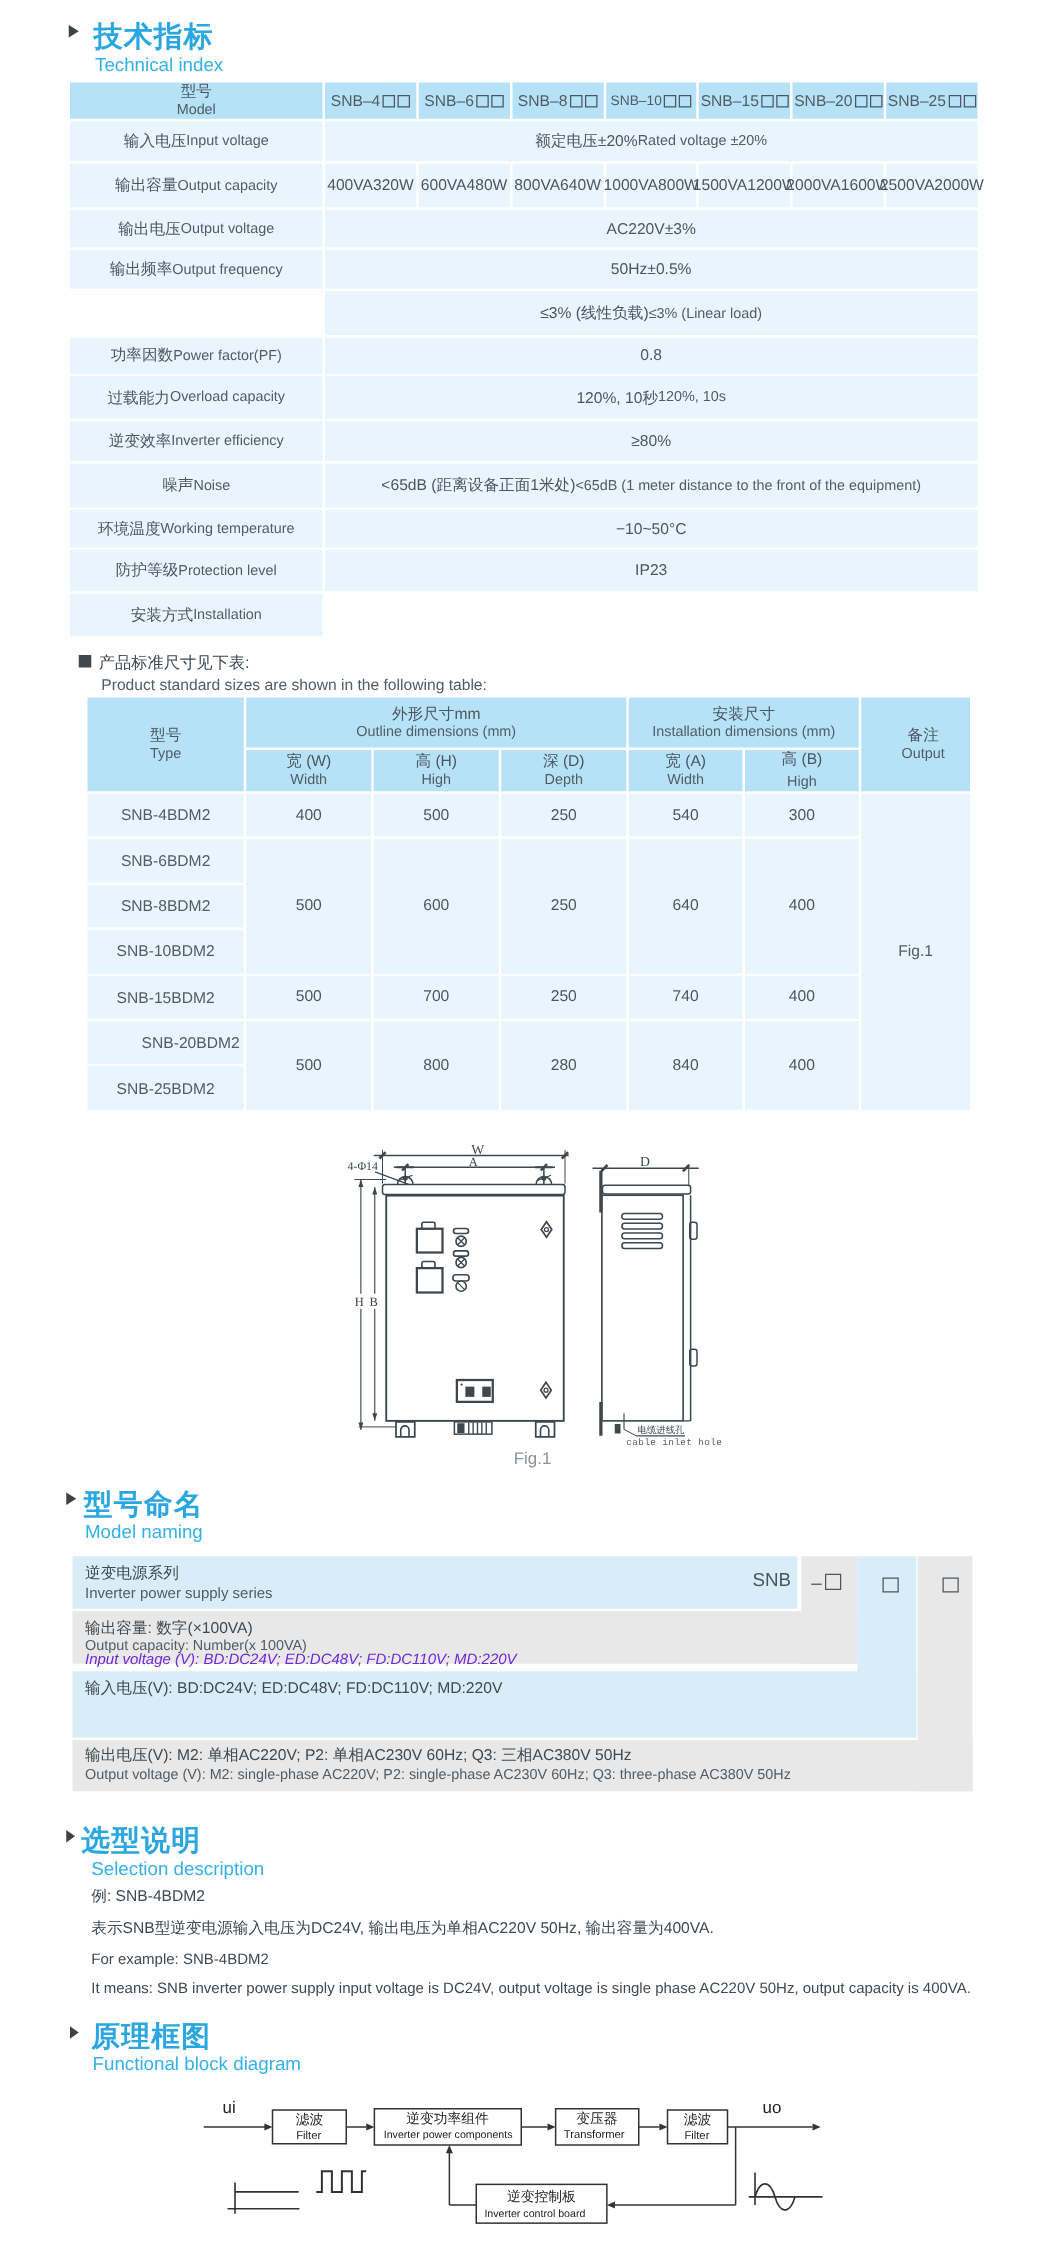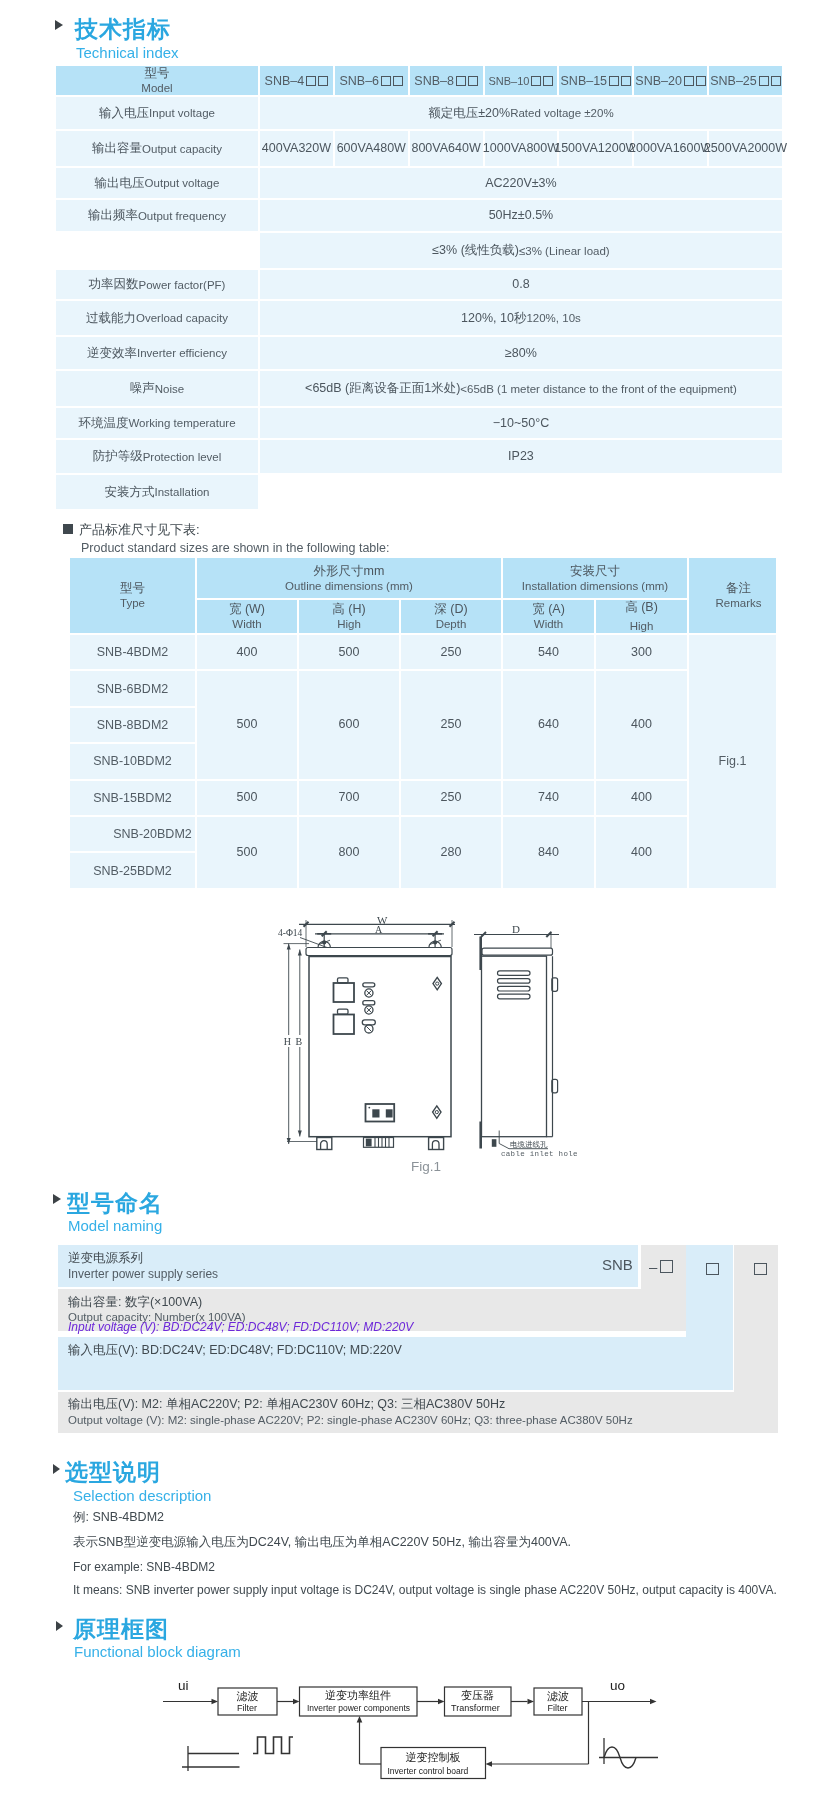--- a/index.html
+++ b/index.html
@@ -190,21 +190,21 @@
       <span class="en">Outline dimensions  (mm)</span>
     </div>
 
 <div class="hc" style="grid-row:1;grid-column:5/span 2;">
       <span class="cn">安装尺寸</span>
       <span class="en">Installation dimensions (mm)</span>
     </div>
 
 <div class="hc" style="grid-row:1/span 2;grid-column:7;padding-left:12px;">
       <span class="cn">备注</span>
-      <span class="en">Remarks</span>
+      <span class="en">Output</span>
     </div>
 
 <div class="hc" style="grid-row:2;grid-column:2;">
       <span class="cn">宽 (W)</span>
       <span class="en">Width</span>
     </div>
 
 <div class="hc" style="grid-row:2;grid-column:3;">
       <span class="cn">高 (H)</span>
       <span class="en">High</span>

